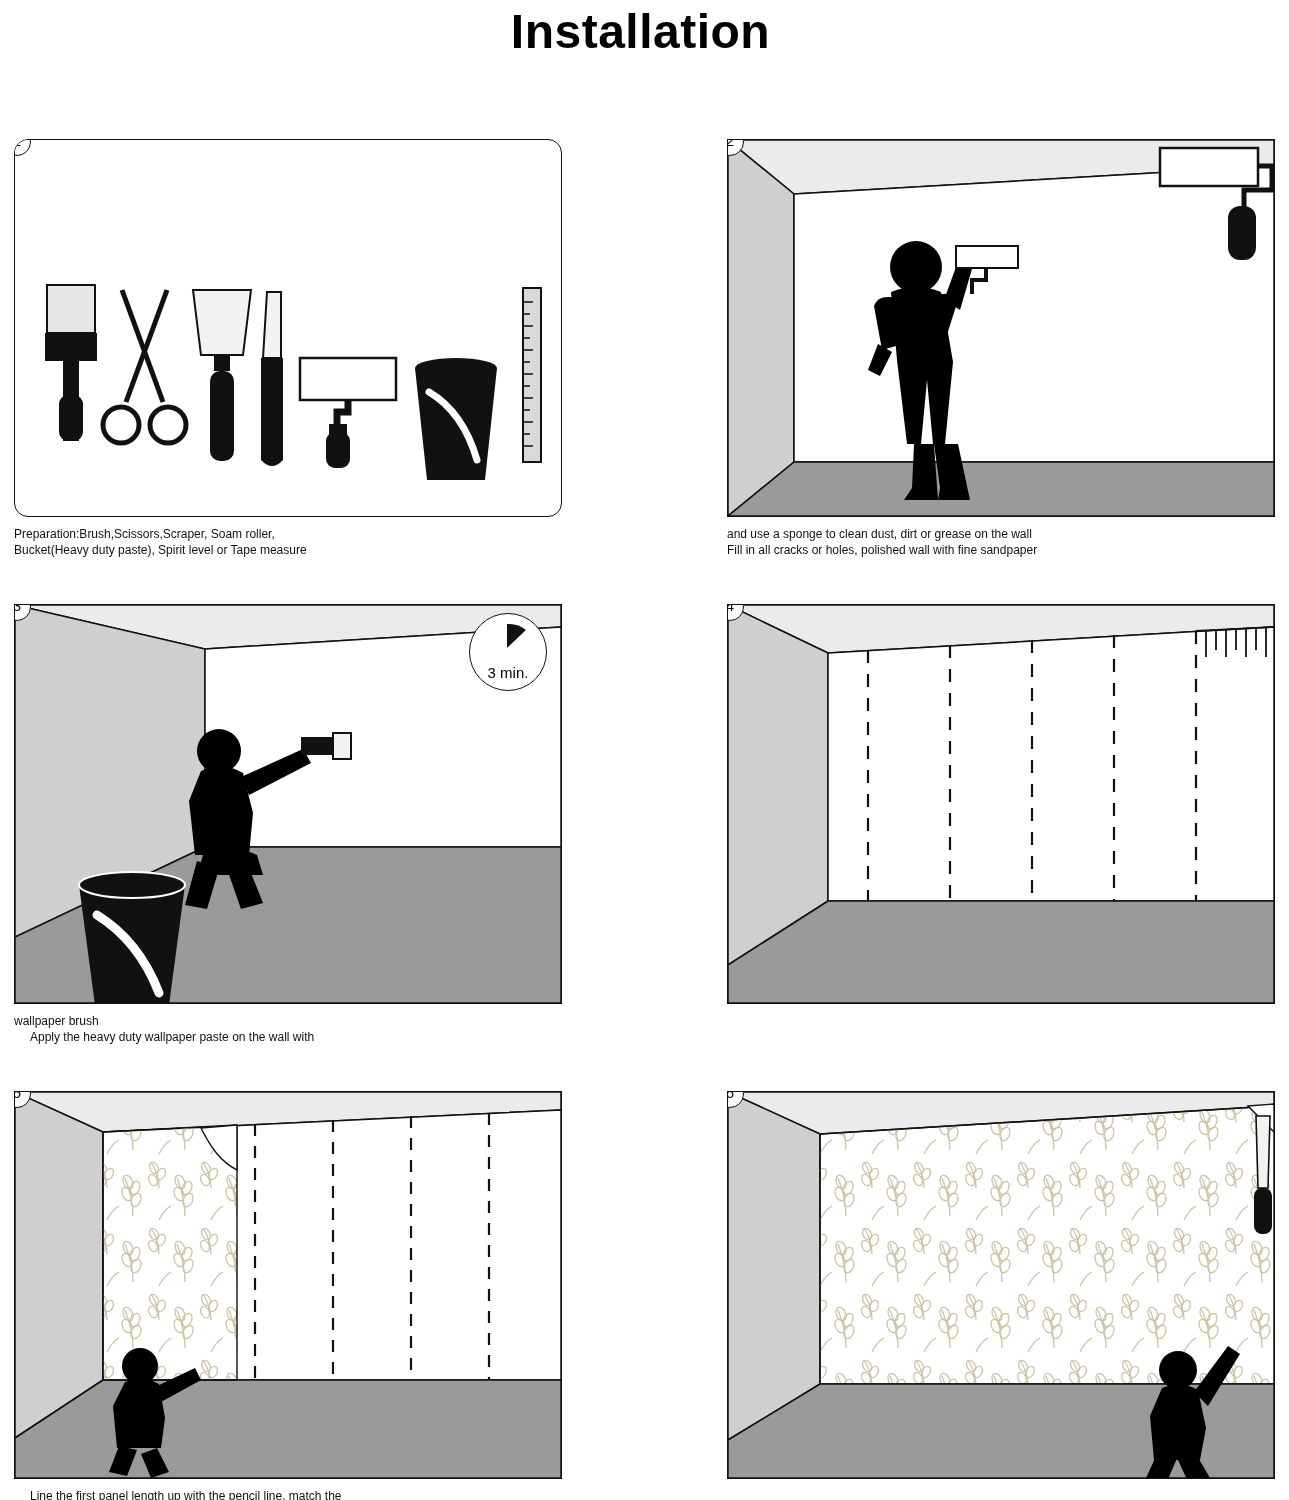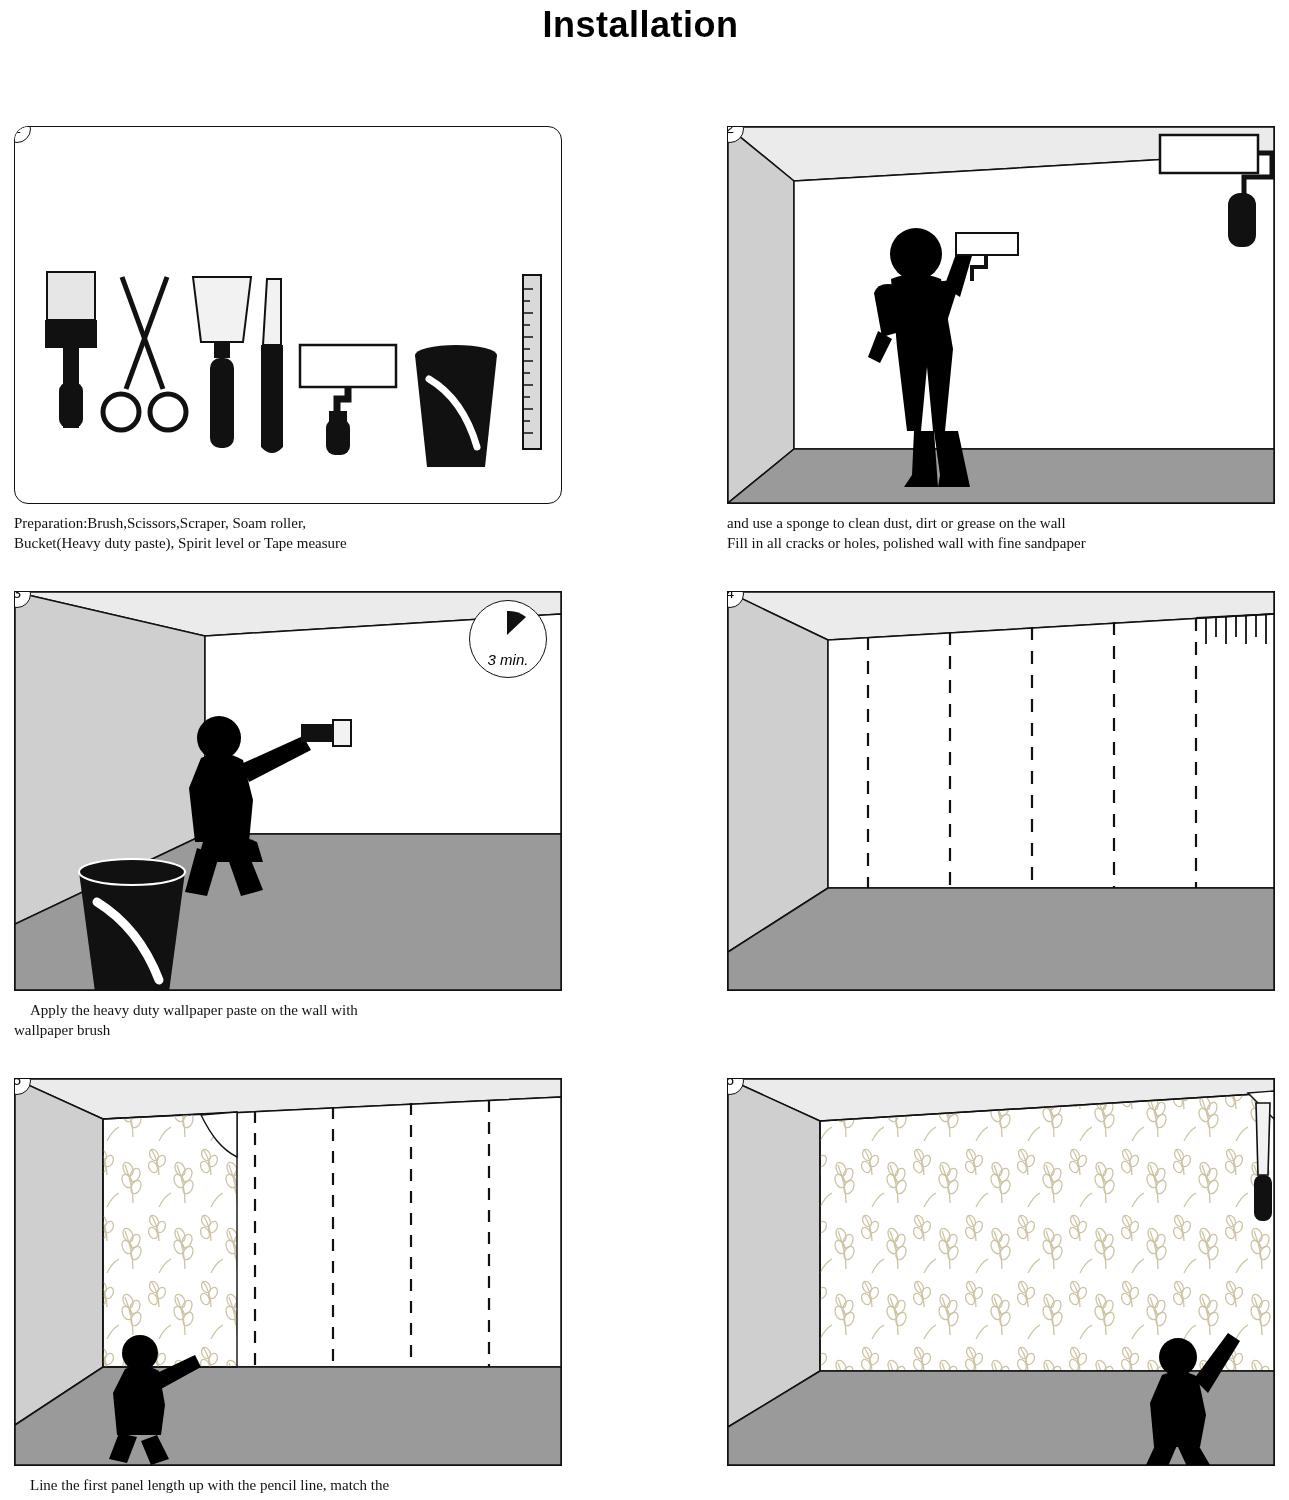--- a/index.html
+++ b/index.html
@@ -10,21 +10,21 @@
   body {
     width: 1289px;
     height: 1500px;
     position: relative;
     font-family: "Liberation Sans", sans-serif;
     color: #000;
     overflow: hidden;
   }
   .page-title {
     text-align: center;
-    font-size: 36px;
+    font-size: 48px;
     font-weight: bold;
     letter-spacing: 0.5px;
     margin: 4px 8px 10px 0;
     font-family: "Liberation Sans", sans-serif;
   }
   .grid {
     position: relative;
     width: 1289px;
   }
   .step {
@@ -47,39 +47,38 @@
     border: 1.5px solid #111;
     border-radius: 50%;
     background: #fff;
     color: #111;
     font-size: 15px;
     line-height: 24px;
     text-align: center;
     z-index: 40;
   }
   .caption {
-    font-size: 15px;
+    font-size: 12px;
     line-height: 1.35;
     color: #111;
     margin-top: 9px;
-    font-family: Liberation Serif, serif;
+    font-family: Liberation Sans, sans-serif;
   }
   .caption.indent { text-indent: 16px; }
   svg { display: block; }
   .timer {
     position: absolute;
     right: 14px;
     top: 8px;
     width: 76px;
     height: 76px;
     border: 1.5px solid #111;
     border-radius: 50%;
     background: #fff;
     z-index: 30;
-    font-style: italic;
   }
   .timer .label {
     position: absolute;
     bottom: 9px;
     width: 100%;
     text-align: center;
     font-size: 15px;
   }
 </style>
 </head>
@@ -231,22 +230,22 @@
         </g>
       </svg>
       <div class="timer">
         <svg width="74" height="74" viewBox="0 0 74 74">
           <path d="M37 10 L37 34 L56 16 A26 26 0 0 0 37 10 Z" fill="#111"></path>
         </svg>
         <div class="label">3 min.</div>
       </div>
     </div>
     <div class="caption indent">
+      <div style="text-indent:0">wallpaper brush</div>
       <div>Apply the heavy duty wallpaper paste on the wall with</div>
-      <div style="text-indent:0">wallpaper brush</div>
     </div>
   </div>
 
   <div class="step" style="left:727px; top:535px; width:548px;">
     <div class="panel" style="width:548px; height:400px;">
       <div class="badge">4</div>
       <svg width="546" height="398" viewBox="0 0 546 398">
         <polygon points="0,0 546,0 546,22 100,48" fill="#ebebeb" stroke="#111" stroke-width="1.5"></polygon>
         <polygon points="0,0 100,48 100,296 0,360" fill="#cfcfcf" stroke="#111" stroke-width="1.5"></polygon>
         <polygon points="100,48 546,22 546,296 100,296" fill="#ffffff" stroke="#111" stroke-width="1.5"></polygon>

